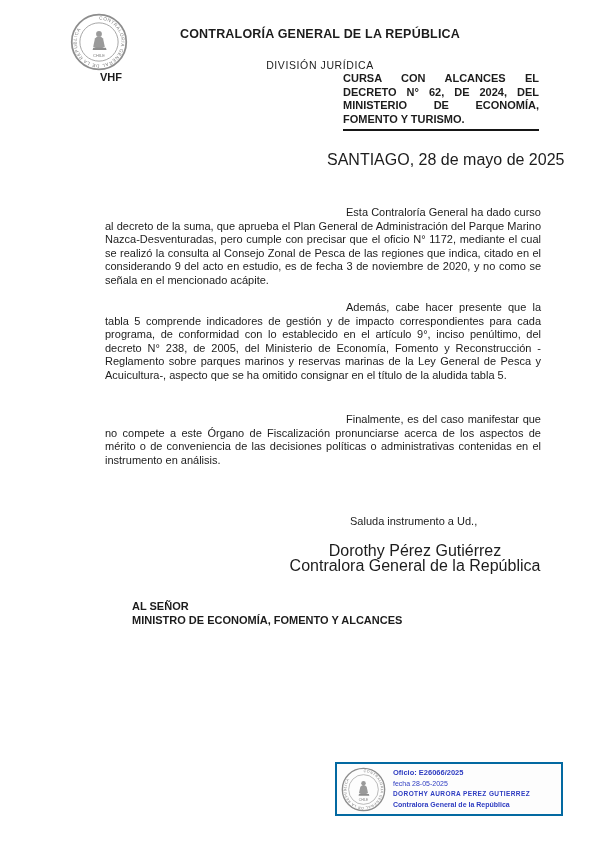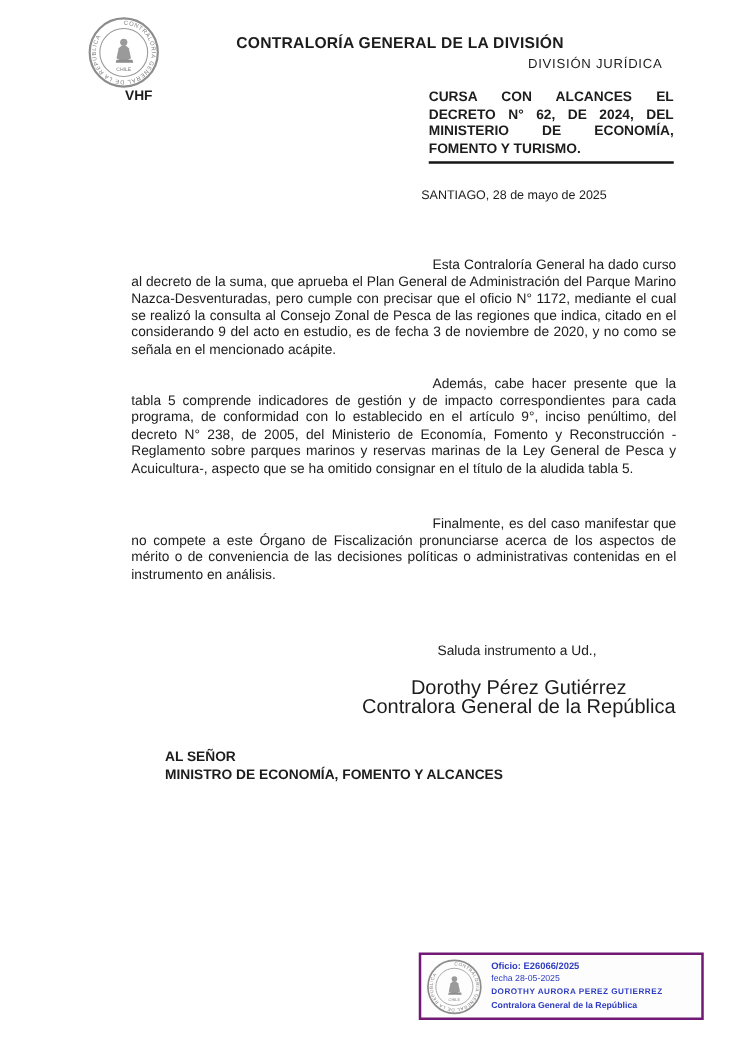--- a/index.html
+++ b/index.html
@@ -9,31 +9,31 @@
     background:#ffffff;
     font-family:"Liberation Sans", sans-serif;
     color:#1c1c1c;
     overflow:hidden;
   }
 
   
   .header-seal { position:absolute; left:70px; top:13px; width:58px; height:58px; }
   .org-block   { position:absolute; left:110px; top:27px; width:420px; text-align:center; }
   .org-title   { font-size:12.5px; font-weight:bold; letter-spacing:.2px; }
-  .org-division{ font-size:10.5px; margin-top:4px; letter-spacing:.6px;text-align:right; }
+  .org-division{ font-size:10.5px; margin-top:18px; letter-spacing:.6px; }
   .vhf         { position:absolute; left:100px; top:71px; font-size:11px;font-weight:bold; }
 
   .subject {
     position:absolute; left:343px; top:72px; width:196px;
     font-weight:bold; font-size:11px; line-height:13.7px;
     text-align:justify;
     border-bottom:2px solid #161616; padding-bottom:2px;
   }
 
-  .dateline { position:absolute; left:337px; top:151px; font-size:10px; }
+  .dateline { position:absolute; left:327px; top:151px; font-size:16px; }
 
   
   .para {
     position:absolute; left:105px; width:436px;
     font-size:11px; line-height:13.5px;
     text-align:justify; text-indent:241px;
   }
   .para-1 { top:195px; }
   .para-2 { top:290px; }
   .para-3 { top:402px; }
@@ -44,21 +44,21 @@
   .signer     { position:absolute; left:280px; top:544px; width:270px;
                 text-align:center; font-size:16px; line-height:14.5px; }
 
   .addressee  { position:absolute; left:108px; top:600px;
                 font-size:11px; font-weight:bold; line-height:13.8px;margin-left:24px; }
   .addressee .u { text-decoration:underline; text-decoration-thickness:1.5px; text-underline-offset:2px; }
 
   
   .stamp {
     position:absolute; left:335px; top:762px; width:228px; height:54px;
-    border:2px solid #701a75; box-sizing:border-box;
+    border:2px solid #0369a1; box-sizing:border-box;
     display:flex; align-items:center; gap:7px; padding:2px 4px;
     background:#fdfdfd;
   }
   .stamp-seal { width:45px; height:45px; flex:none; }
   .stamp-text { color:#2e3cc1; font-size:7px; line-height:10.5px; white-space:nowrap; }
   .stamp-oficio { font-weight:bold; font-size:7.5px; }
   .stamp-fecha  { font-size:7px; }
   .stamp-signer { font-size:6.5px; letter-spacing:.4px; font-weight:bold; }
   .stamp-title  { font-weight:bold; font-size:7px; }
 
@@ -84,21 +84,21 @@
   </defs>
 </svg>
 
 <div class="page">
 
   <svg class="header-seal" viewBox="0 0 100 100">
     <use href="#seal-art"></use>
   </svg>
 
   <div class="org-block">
-    <div class="org-title">CONTRALORÍA GENERAL DE LA DIVISIÓN</div>
+    <div class="org-title">CONTRALORÍA GENERAL DE LA REPÚBLICA</div>
     <div class="org-division">DIVISIÓN JURÍDICA</div>
   </div>
 
   <div class="vhf">VHF</div>
 
   <div class="subject">CURSA CON ALCANCES EL DECRETO N° 62, DE 2024, DEL MINISTERIO DE ECONOMÍA, FOMENTO Y TURISMO.</div>
 
   <div class="dateline">SANTIAGO, 28 de mayo de 2025</div>
 
   <p class="para para-1">Esta Contraloría General ha dado curso al decreto de la suma, que aprueba el Plan General de Administración del Parque Marino Nazca-Desventuradas, pero cumple con precisar que el oficio N° 1172, mediante el cual se realizó la consulta al Consejo Zonal de Pesca de las regiones que indica, citado en el considerando 9 del acto en estudio, es de fecha 3 de noviembre de 2020, y no como se señala en el mencionado acápite.</p>

